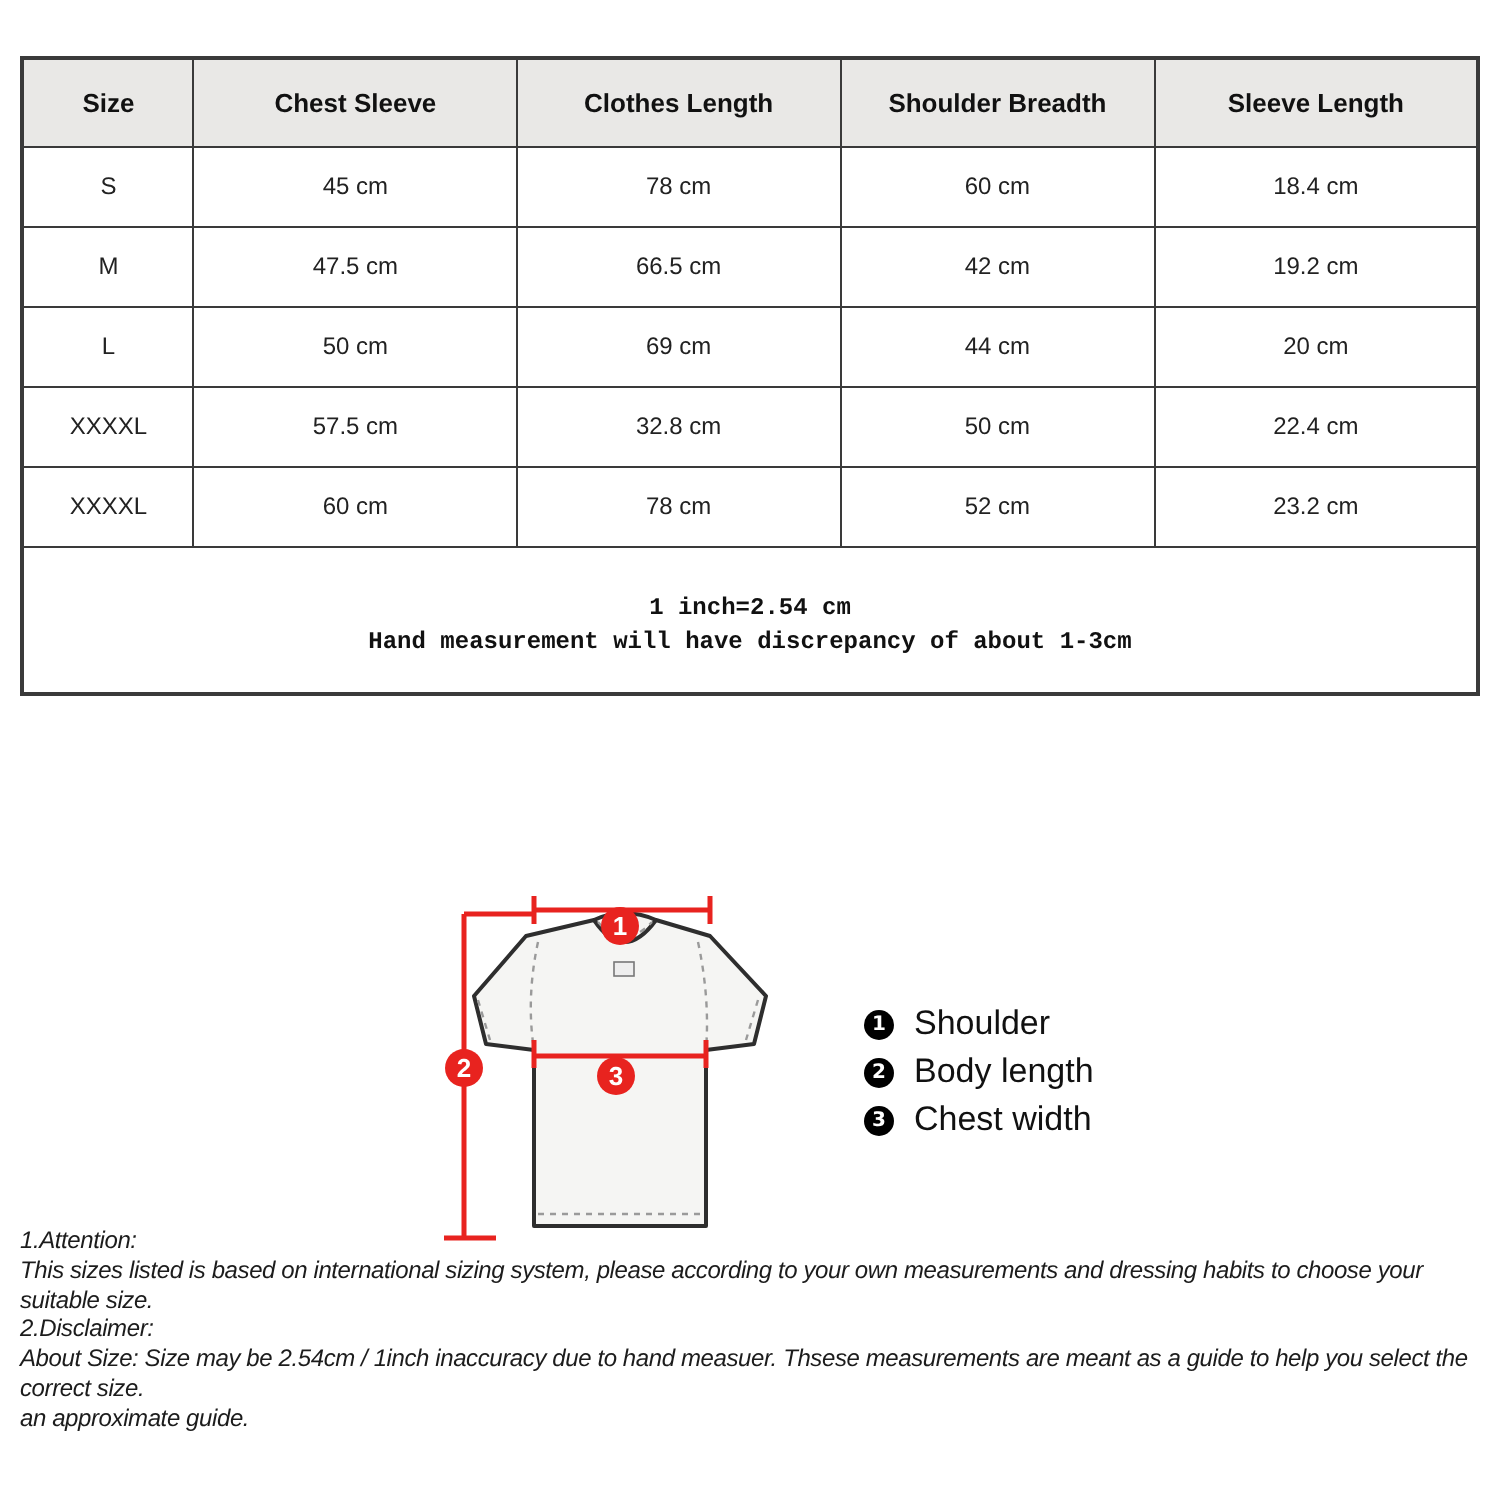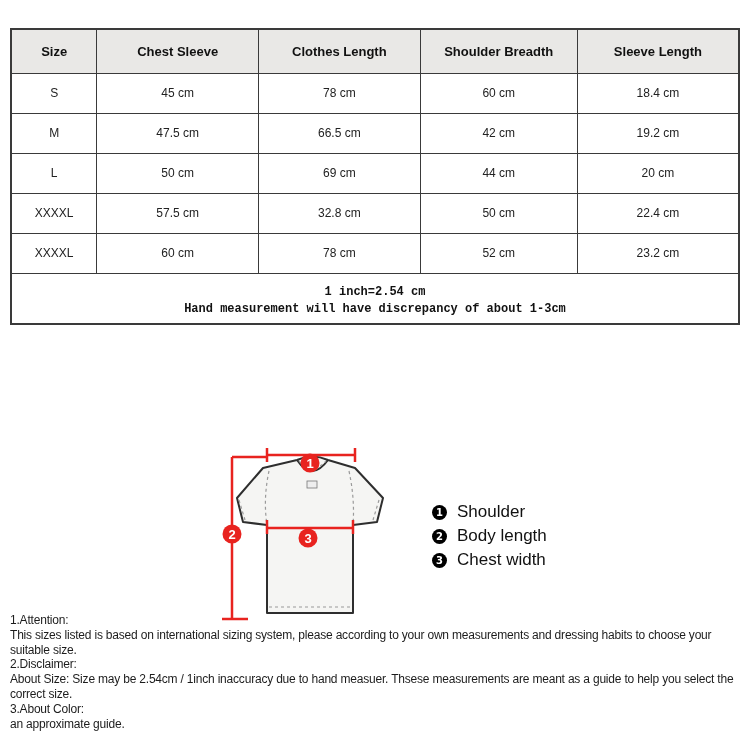--- a/index.html
+++ b/index.html
@@ -37,21 +37,21 @@
     font-weight: bold;
     color: #111111;
   }
   table.size-table tbody td {
     height: 40px;
     font-size: 12px;
     color: #222222;
     background: #ffffff;
   }
   table.size-table td.note-cell {
-    height: 51px;
+    height: 74px;
     font-family: "Liberation Mono", "DejaVu Sans Mono", monospace;
     font-weight: bold;
     font-size: 12px;
     line-height: 17px;
     color: #111111;
     padding-top: 6px;
   }
   col.c-size { width: 11.8%; }
   col.c-chest { width: 22.2%; }
   col.c-length { width: 22.2%; }
@@ -133,21 +133,21 @@
   .notes {
     position: absolute;
     left: 10px;
     top: 613px;
     width: 738px;
     font-size: 12px;
     line-height: 14.8px;
     color: #1c1c1c;
     letter-spacing: -0.2px;
   }
-  .notes p { margin: 0; }
+  .notes p { margin: 0; font-style: italic; }
   .note-heading { margin-top: 8px; }
   .note-heading.first { margin-top: 0; }
 </style>
 </head>
 <body>
 
 <div class="page">
 
   <table class="size-table">
     <colgroup>
@@ -270,17 +270,16 @@
       <span class="legend-badge">3</span>
       <span class="legend-label">Chest width</span>
     </div>
   </div>
 
   <div class="notes">
     <p class="note-heading first">1.Attention:</p>
     <p>This sizes listed is based on international sizing system, please according to your own measurements and dressing habits to choose your suitable size.</p>
     <p class="note-heading">2.Disclaimer:</p>
     <p>About Size: Size may be 2.54cm / 1inch inaccuracy due to hand measuer. Thsese measurements are meant as a guide to help you select the correct size.</p>
-    <p class="note-heading">3.About Color:</p>
     <p>an approximate guide.</p>
   </div>
 
 </div>
 
 </body></html>

